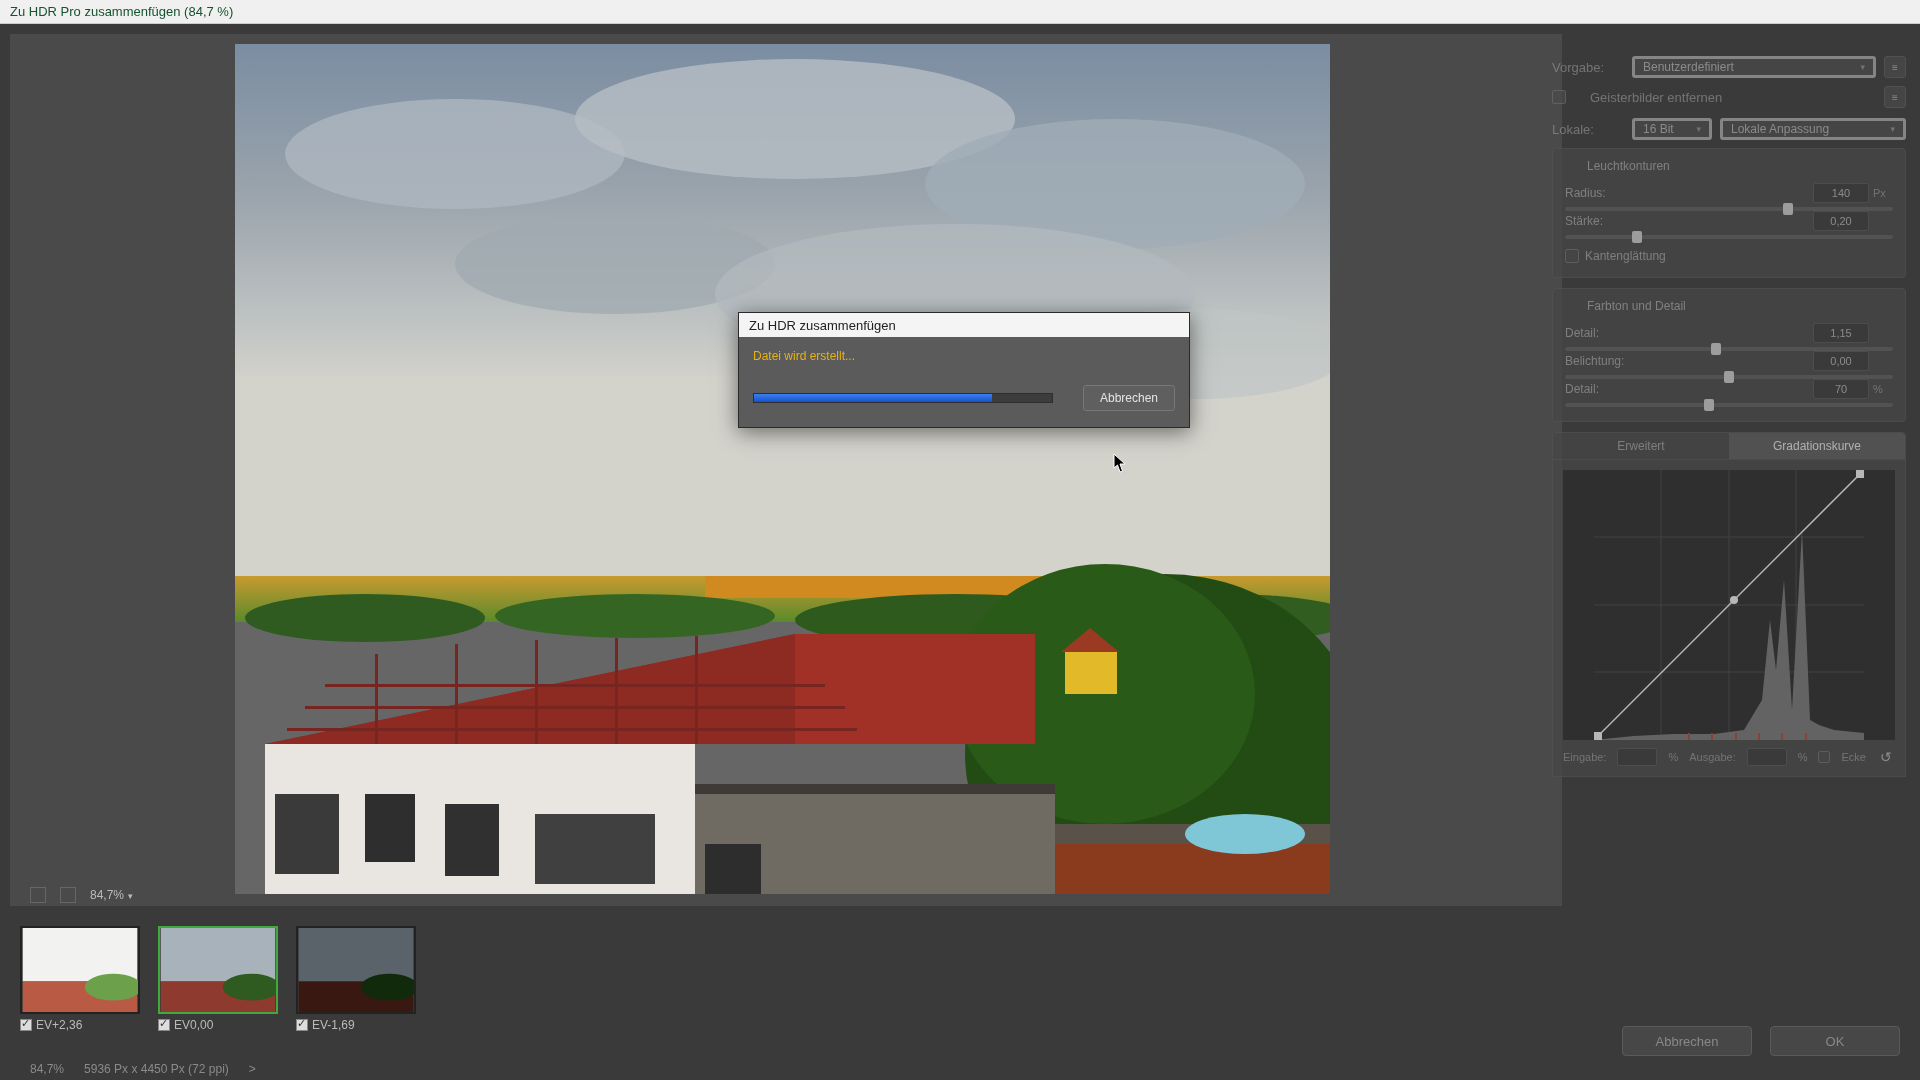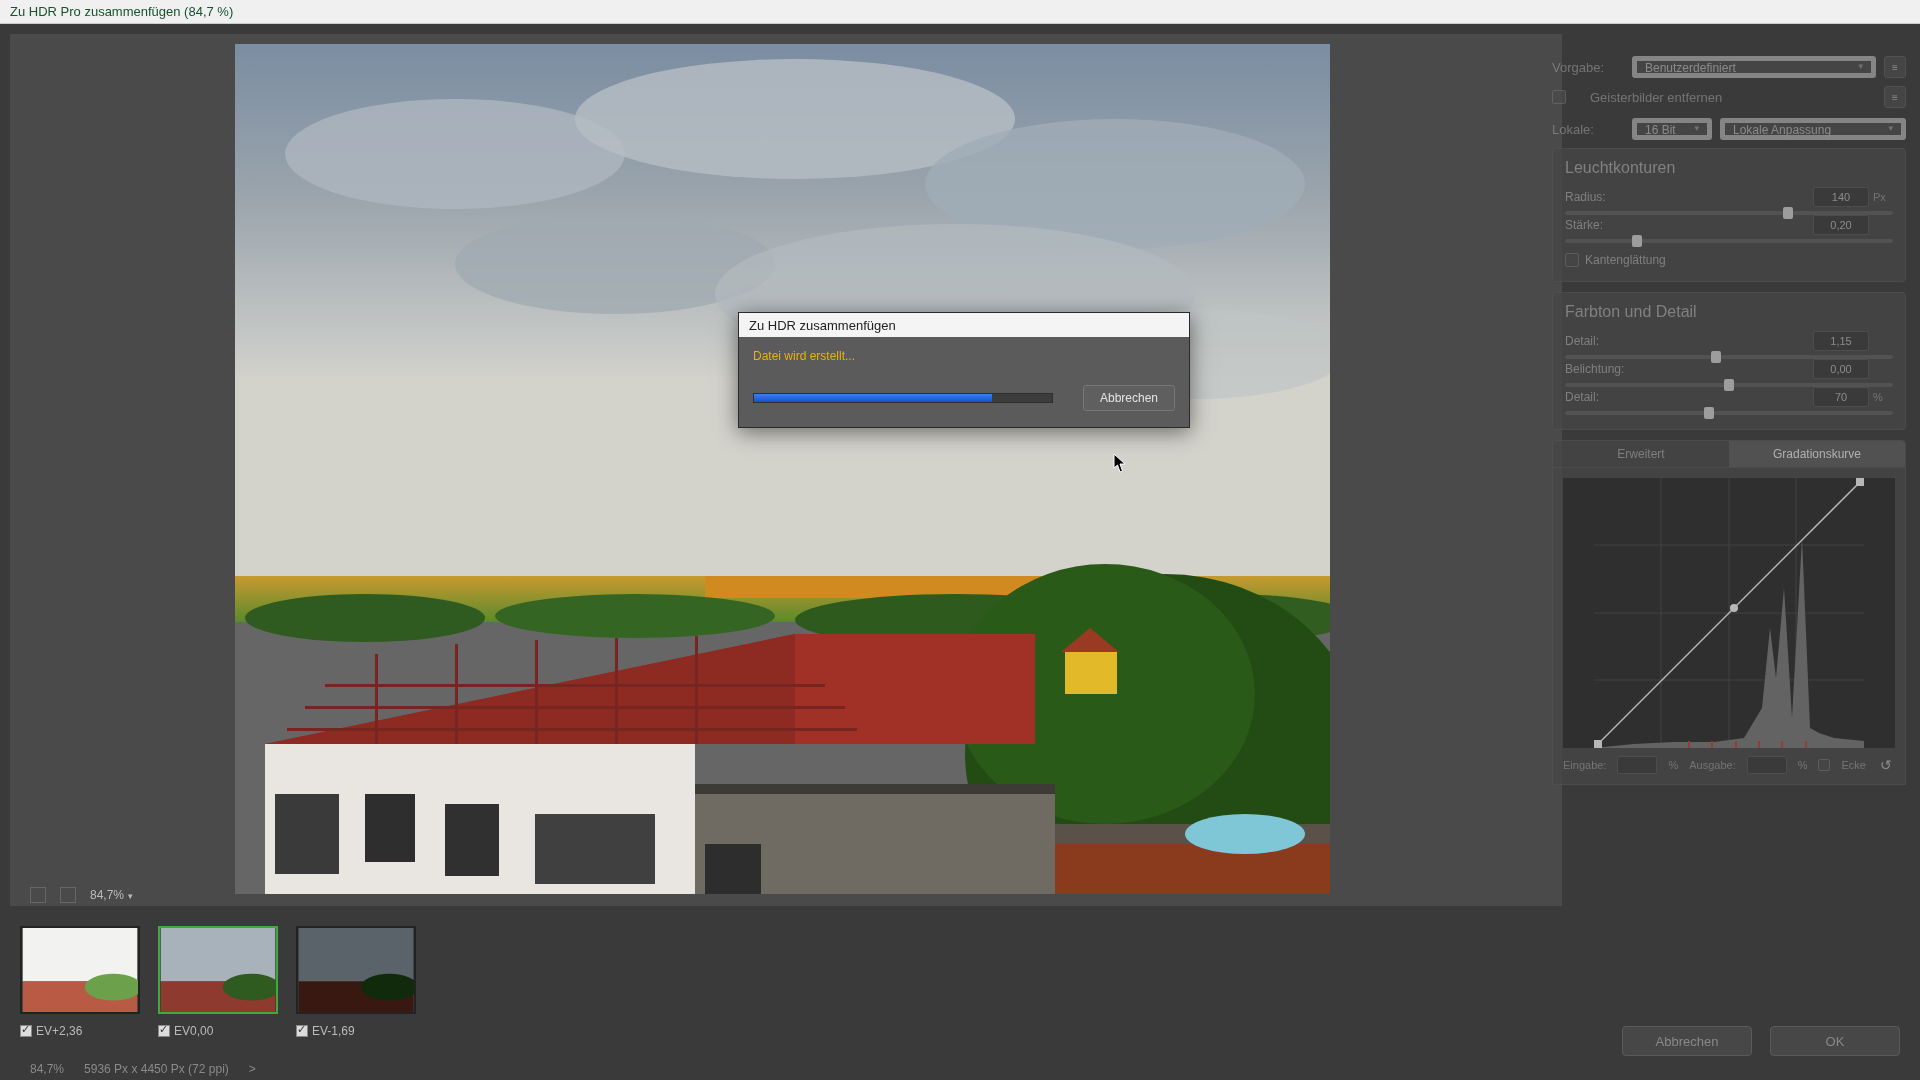--- a/index.html
+++ b/index.html
@@ -14,40 +14,40 @@
   .preview-img { width: 100%; height: 100%; display: block; }
 
   
   .zoom-bar { position: absolute; left: 20px; bottom: 0; height: 22px; display: flex; align-items: center; gap: 14px; font-size: 12px; color: #bbb; }
   .tiny-icon { width: 16px; height: 16px; border: 1px solid #666; display: inline-block; }
   .zoom-select { font-size: 12px; color: #bbb; }
   .zoom-select .chev { font-size: 9px; margin-left: 4px; }
 
   
   .thumb-strip { position: absolute; left: 20px; top: 926px; display: flex; gap: 18px; }
-  .thumb { display: flex; flex-direction: column; gap: 10px; }
+  .thumb { display: flex; flex-direction: column; gap: 4px; }
   .thumb-img { width: 120px; height: 88px; border: 2px solid #222; display: block; }
   .thumb-img.selected { border-color: #3fa83f; }
   .thumb-caption { display: flex; align-items: center; gap: 4px; font-size: 12px; color: #bbb; }
   .chk { width: 12px; height: 12px; background: #ddd; border: 1px solid #888; position: relative; }
   .chk::after { content: "✓"; position: absolute; top: -3px; left: 0; font-size: 11px; color: #333; }
 
   
   .side { position: absolute; top: 56px; right: 14px; width: 354px; color: #8a8a8a; font-size: 13px; }
   .side-dim { opacity: 0.72; }
   .row { display: flex; align-items: center; gap: 8px; margin-bottom: 8px; }
   .row-label { flex: 0 0 72px; }
-  .sel { flex: 1; height: 22px; background: #4a4a4a; border: 5px solid #a3a3a3; border-radius: 3px; display: flex; justify-content: space-between; padding: 0 8px; font-size: 12px; color: #aaa; }
+  .sel { flex: 1; height: 22px; background: #4a4a4a; border: 3px solid #a3a3a3; border-radius: 3px; display: flex; align-items: center; justify-content: space-between; padding: 0 8px; font-size: 12px; color: #aaa; }
   .sel .chev { font-size: 9px; color: #888; }
   .mini-btn { width: 22px; height: 22px; background: #4a4a4a; border: 1px solid #5b5b5b; border-radius: 3px; display: flex; align-items: center; justify-content: center; font-size: 10px; color: #aaa; }
   .check-row { display: flex; align-items: center; gap: 24px; margin: 6px 0 10px; }
   .check-box { width: 14px; height: 14px; border: 1px solid #6a6a6a; background: #4a4a4a; border-radius: 2px; }
 
   .section { border: 1px solid #525252; border-radius: 4px; padding: 10px 12px 14px; margin-bottom: 10px; background: #474747; }
-  .section-title { font-size: 16px; color: #9c9c9c; margin-bottom: 10px; }
+  .section-title { font-size: 12px; color: #9c9c9c; margin-bottom: 10px; margin-left: 22px; }
   .param { }
   .param-head { display: flex; justify-content: space-between; align-items: center; margin-bottom: 4px; font-size: 12px; color: #9a9a9a; }
   .valbox { width: 56px; height: 20px; background: #3b3b3b; border: 1px solid #555; border-radius: 2px; text-align: center; font-size: 11px; color: #aaa; line-height: 18px; }
   .unit { width: 20px; font-size: 11px; color: #888; text-align: left; margin-left: 4px;}
   .track { position: relative; height: 4px; background: #5c5c5c; border-radius: 2px; margin-top: 4px; }
   .knob { position: absolute; top: -4px; width: 10px; height: 12px; background: #c4c4c4; border-radius: 2px; transform: translateX(-50%); }
   .inline-check { display: flex; align-items: center; gap: 6px; font-size: 12px; color: #9a9a9a; margin-top: 10px; }
 
   .tabs { display: flex; border: 1px solid #525252; border-radius: 4px 4px 0 0; overflow: hidden; justify-content: space-between; }
   .tab { flex: 1; text-align: center; padding: 6px 0; font-size: 12px; background: #474747; color: #999; }

